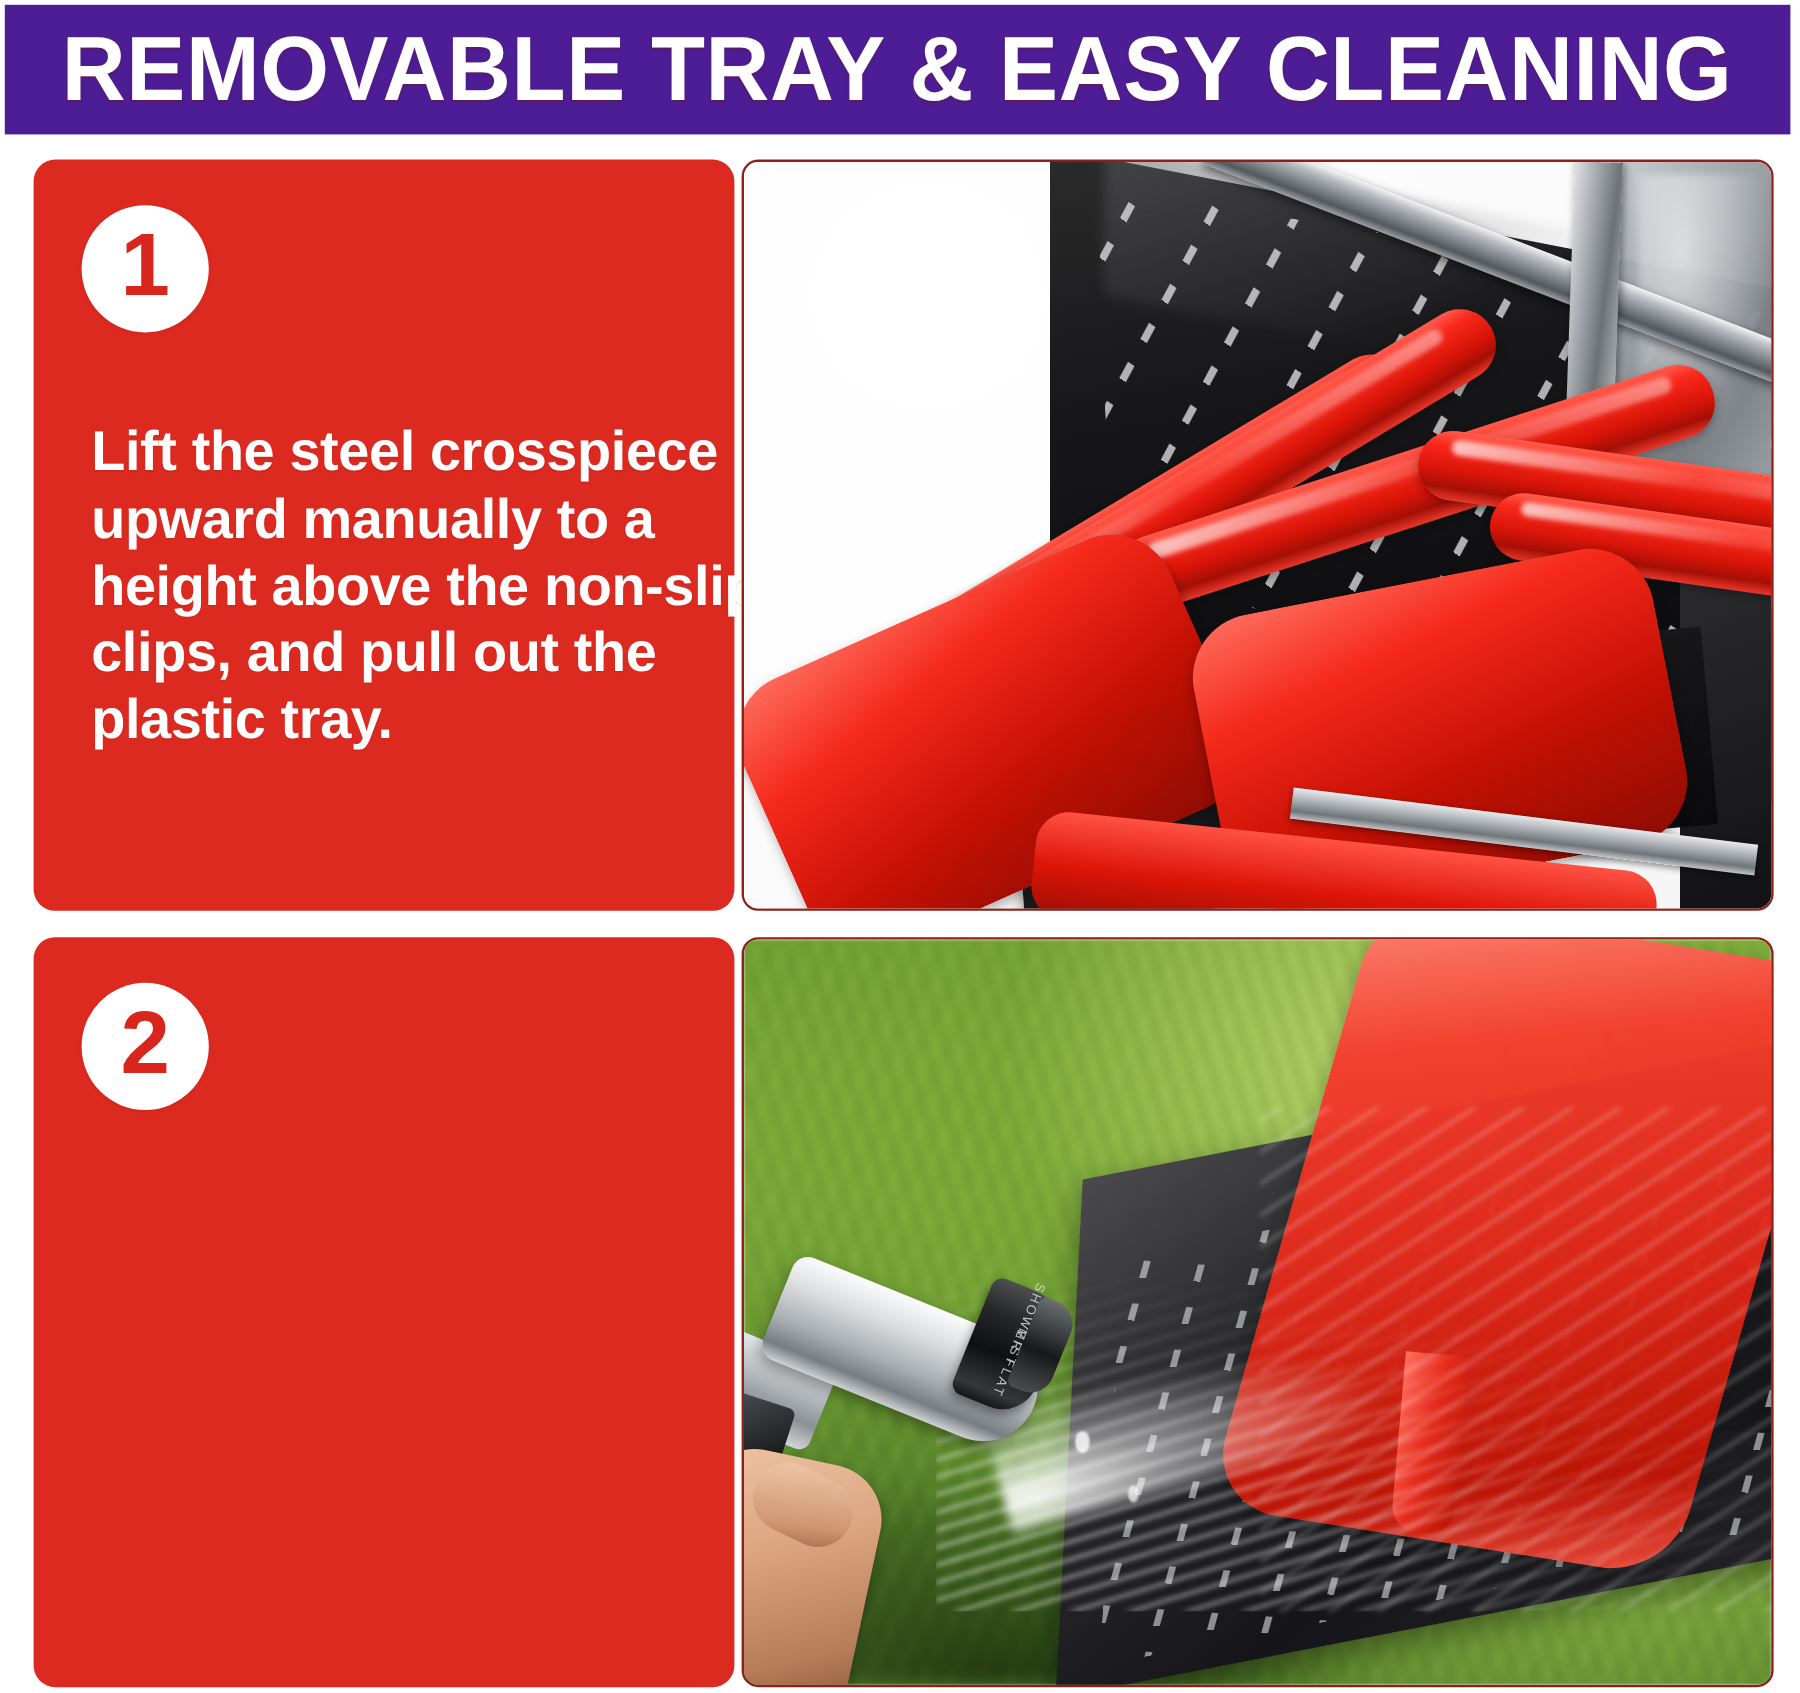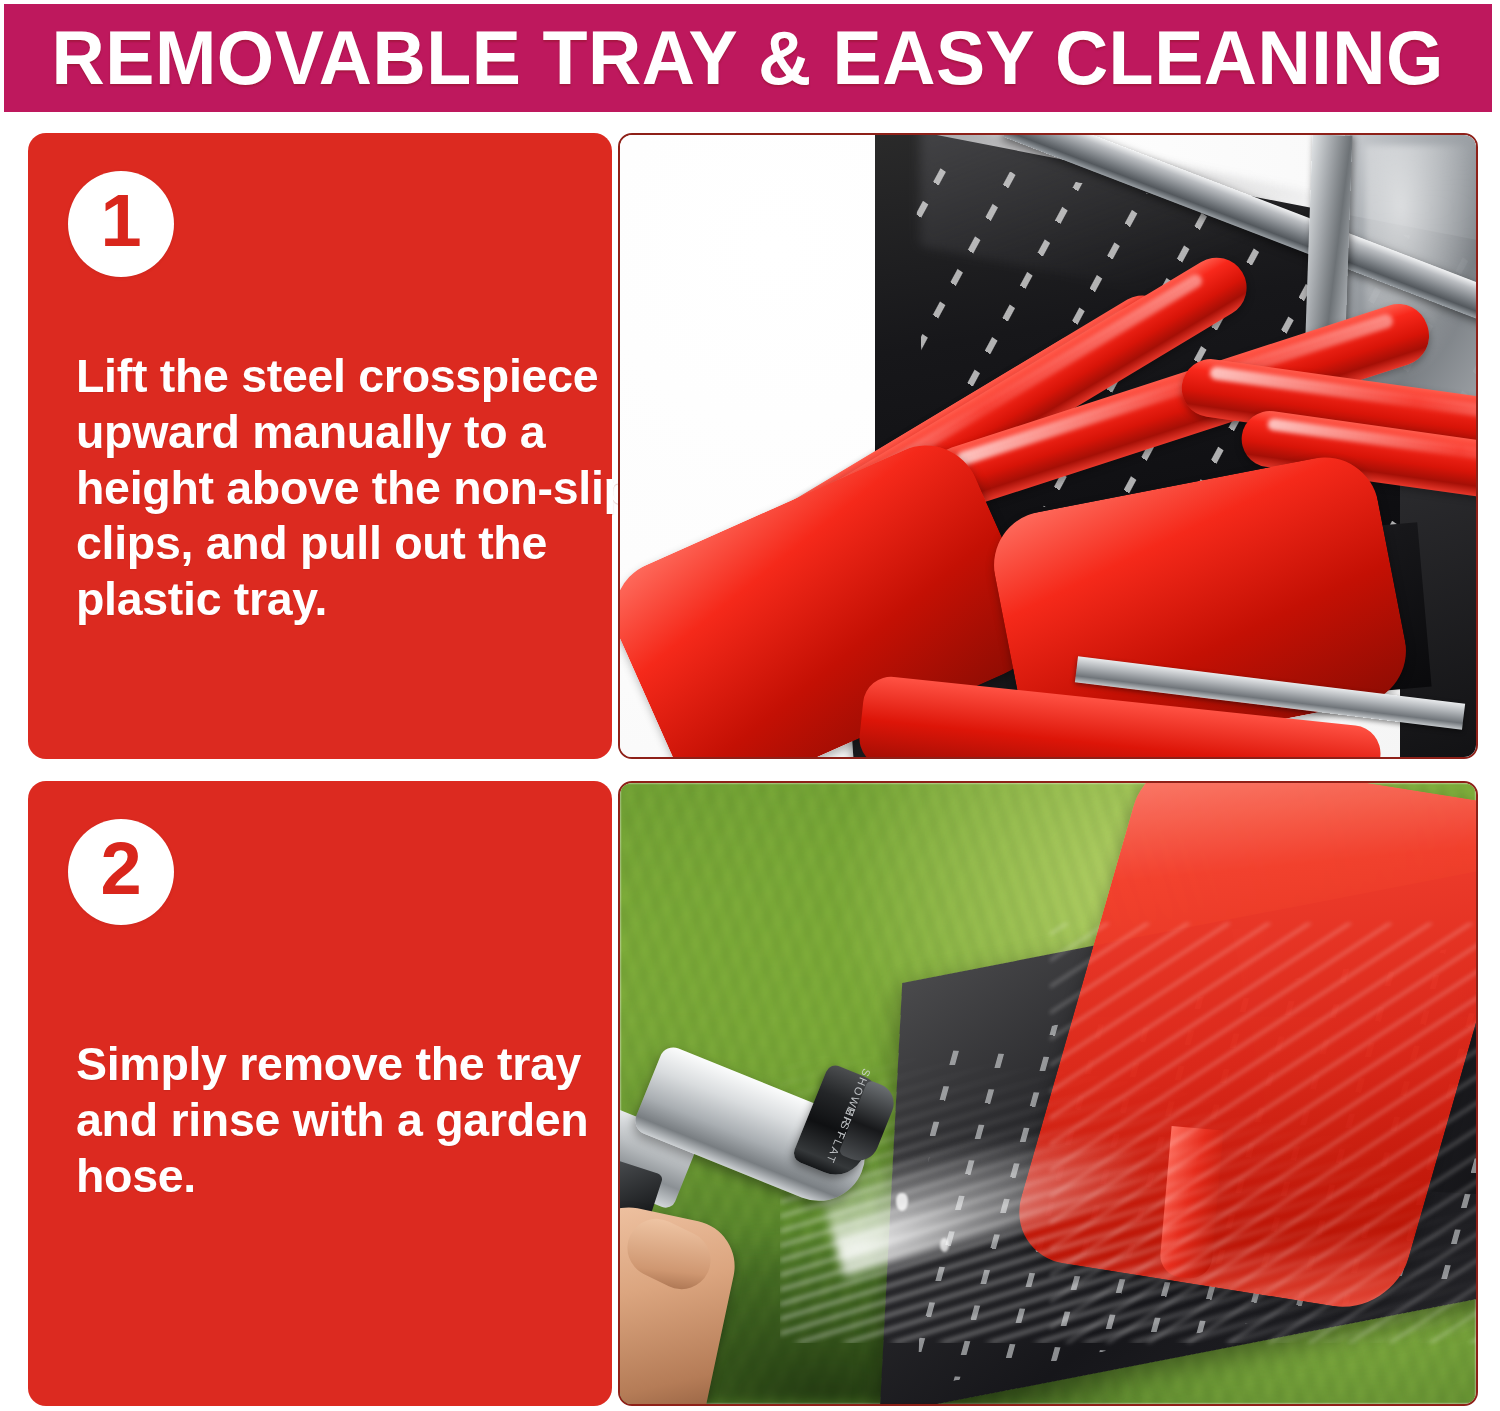--- a/index.html
+++ b/index.html
@@ -15,21 +15,21 @@
     position: relative;
   }
 
   
   .header-banner {
     position: absolute;
     left: 4px;
     top: 4px;
     width: 1488px;
     height: 108px;
-    background: #be185d;
+    background: #4c1d95;
     display: flex;
     align-items: center;
     justify-content: center;
     overflow: hidden;
   }
   .header-title {
     color: #FFFFFF;
     font-family: "Liberation Sans Narrow", "Liberation Sans", sans-serif;
     font-size: 76px;
     font-weight: bold;
@@ -528,21 +528,20 @@
     <div class="p1-bottom-red"></div>
   </div>
 </div>
 
 <div class="step-row" id="step-row-2">
 
   <div class="step-text-panel">
     <div class="step-badge">
       <span class="step-badge-num">2</span>
     </div>
-    <div class="step-text">Simply remove the tray and rinse with a garden hose.</div>
   </div>
 
   <div class="photo">
     <div class="p2-grass"></div>
     <div class="p2-grass-speckle"></div>
     <div class="p2-dark-bottom"></div>
 
     <div class="p2-tray"></div>
     <div class="p2-tray-lip"></div>
     <div class="p2-tray-perf"></div>

